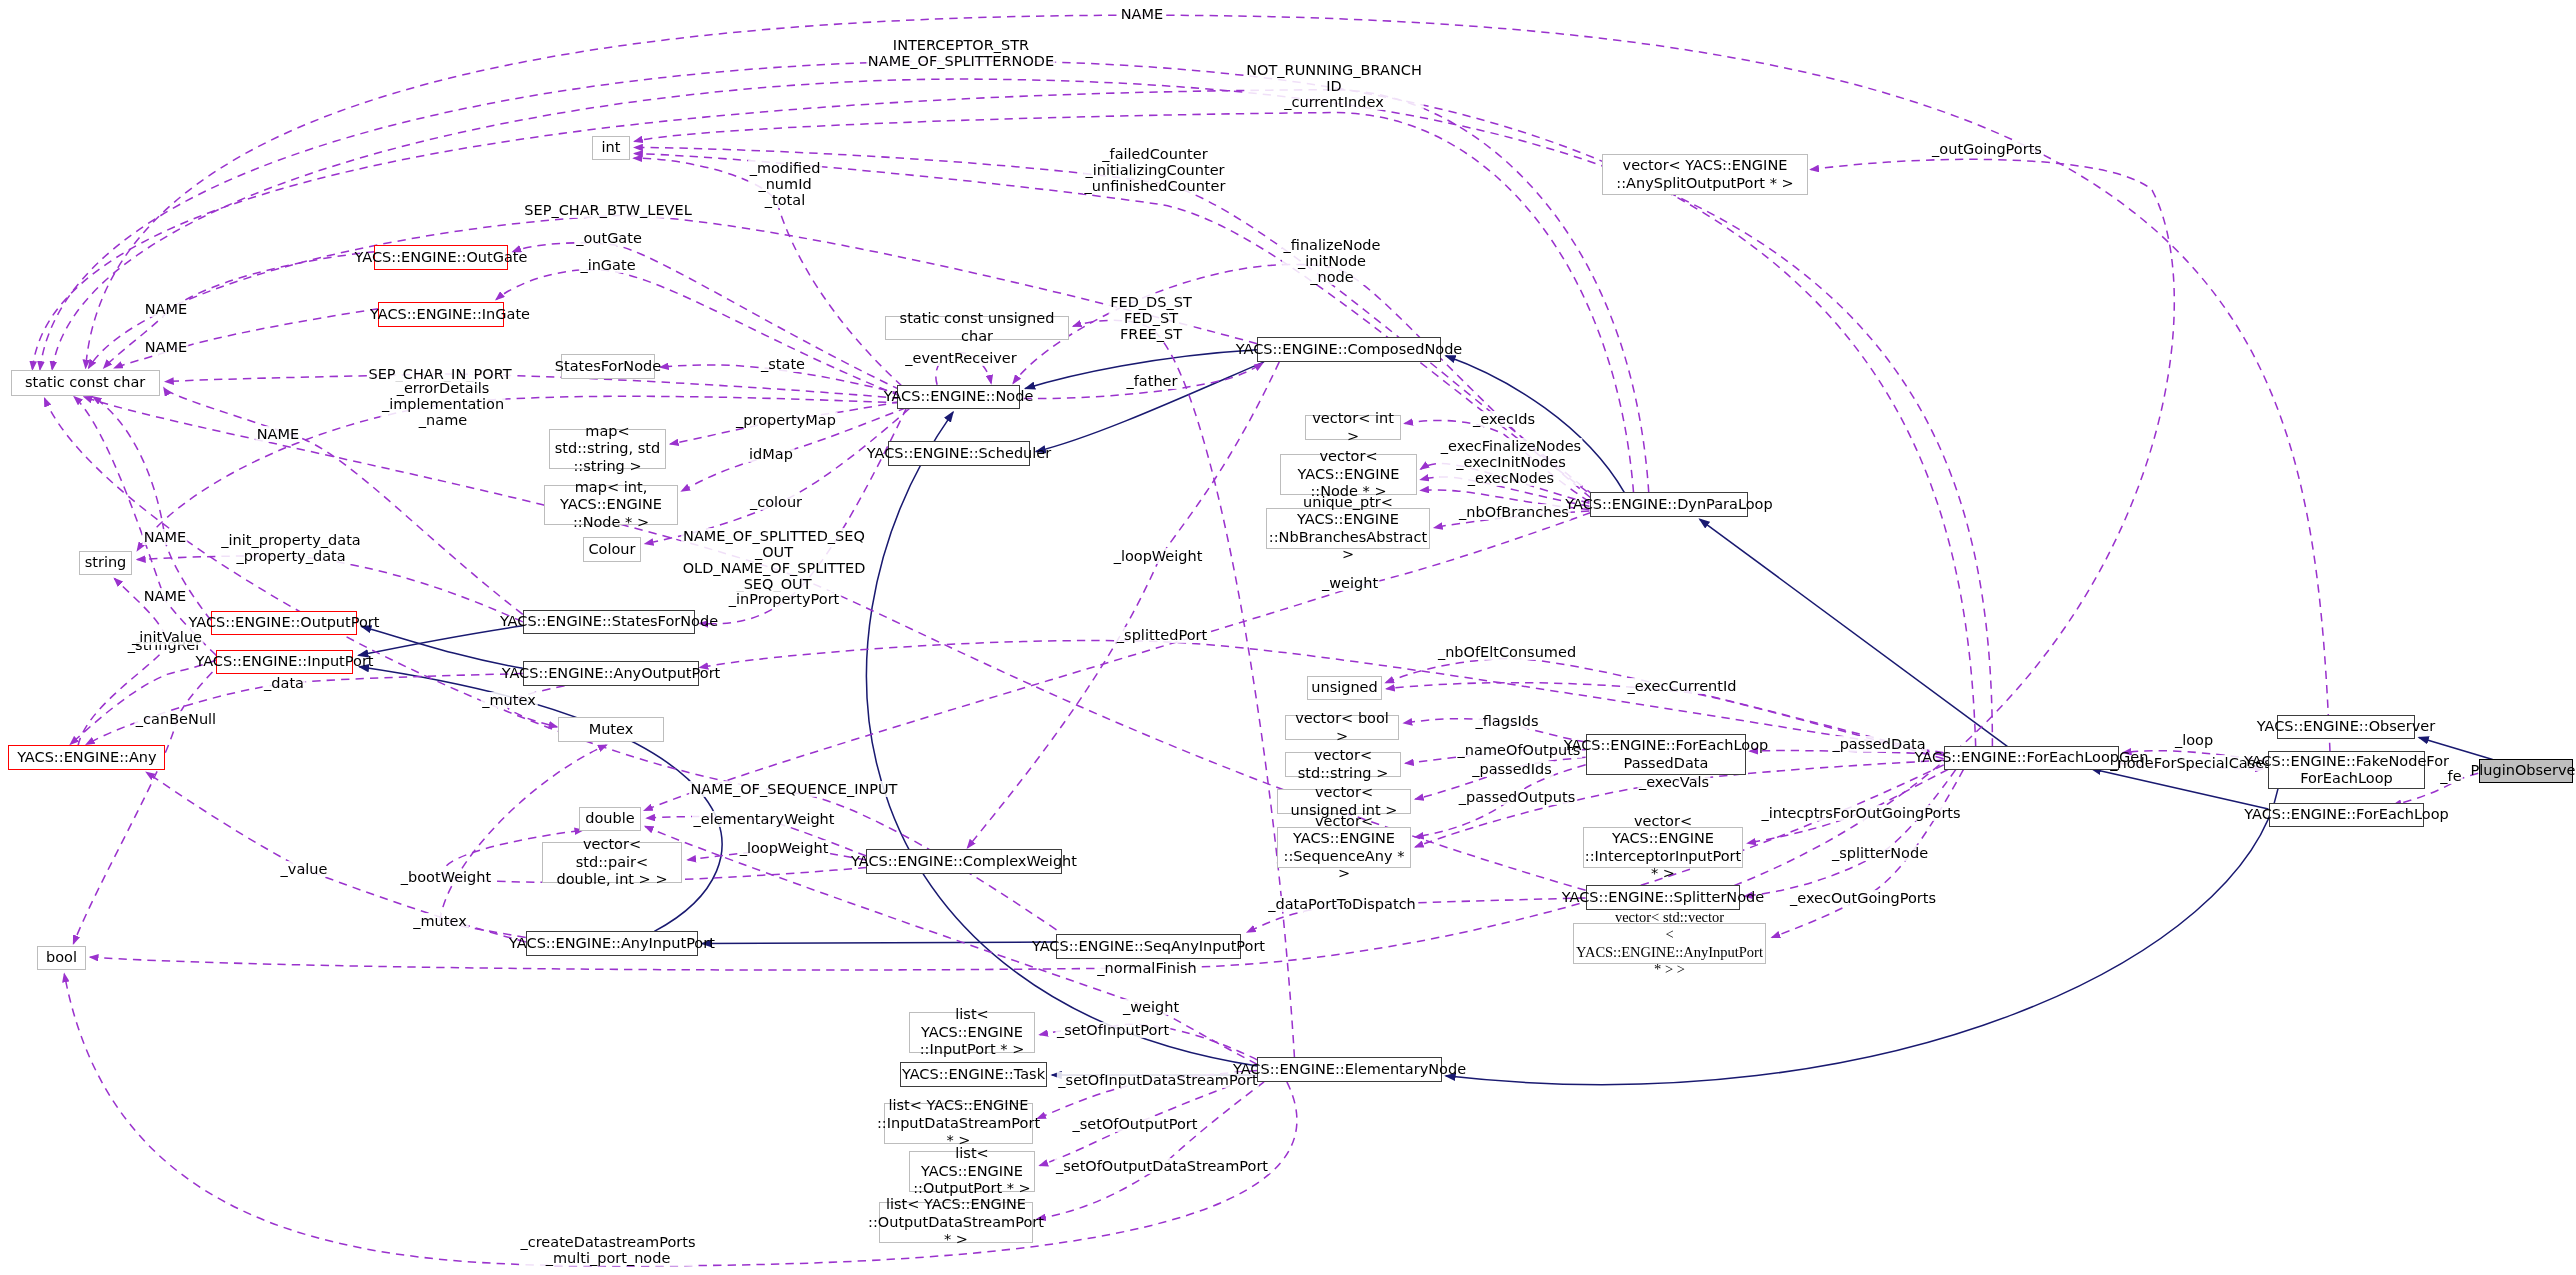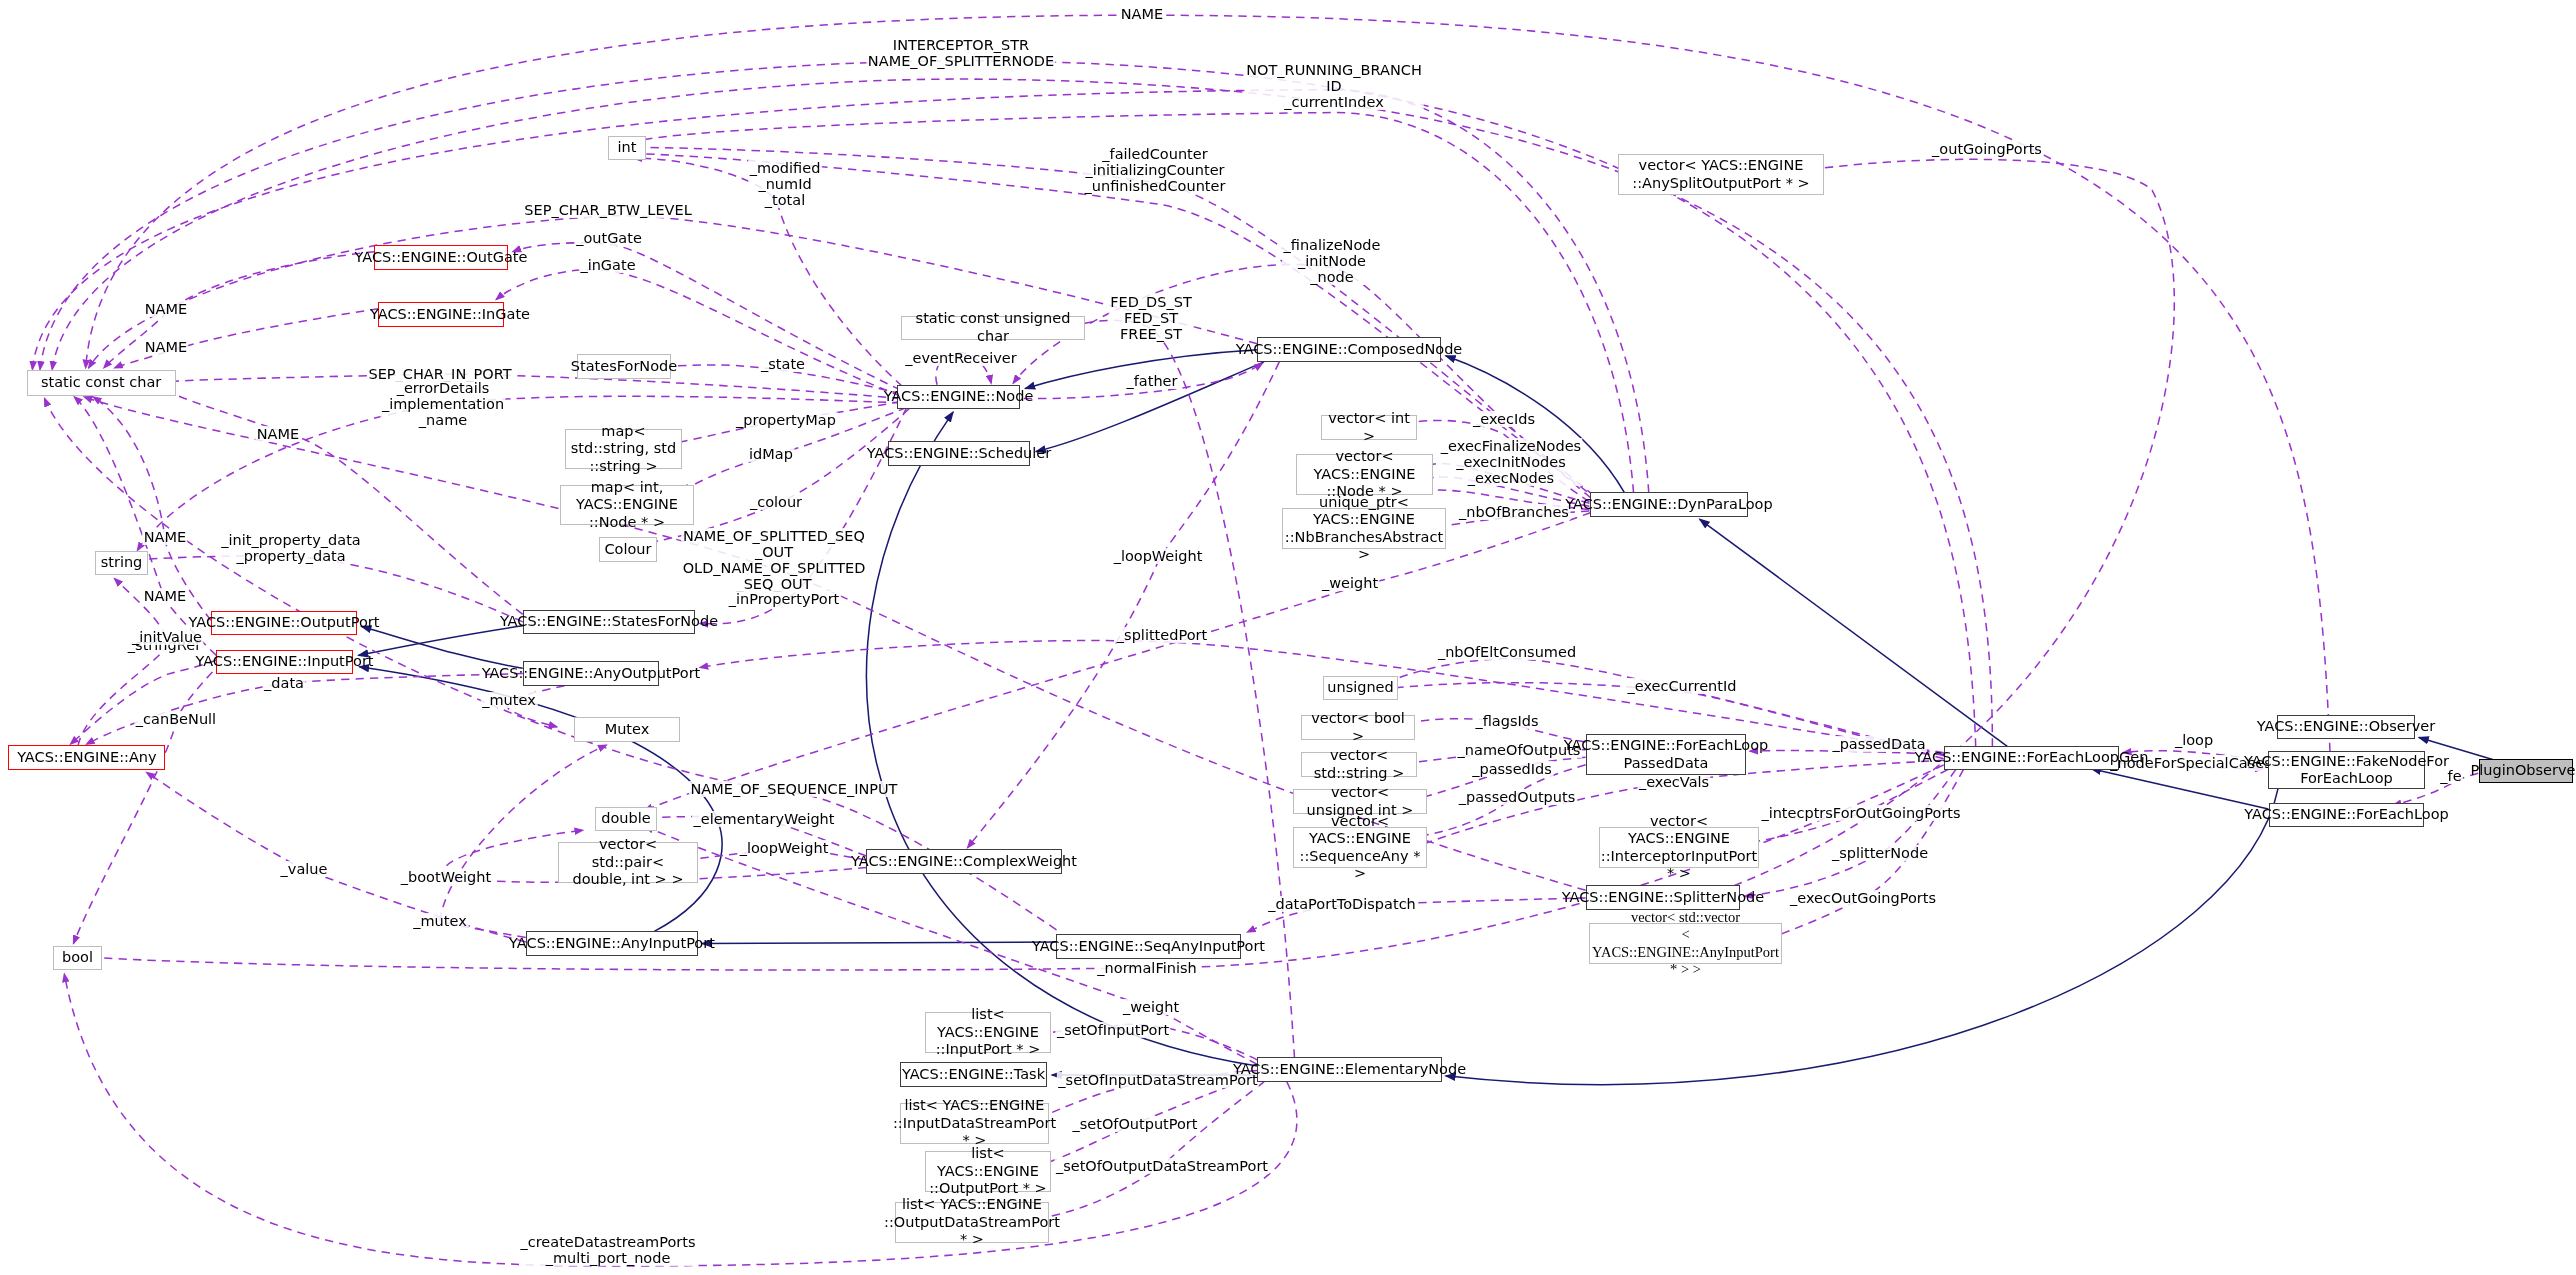--- a/index.html
+++ b/index.html
@@ -1,21 +1,21 @@
 <!DOCTYPE html>
 <html style="font-size:12px"><head>
 <meta charset="utf-8">
 <style>
   html,body{margin:0;padding:0;background:#fff;}
   #canvas{position:relative;background:#ffffff;overflow:hidden;
           font-family:"DejaVu Sans","Liberation Sans",sans-serif;}
   .box{position:absolute;display:flex;align-items:center;justify-content:center;
        text-align:center;background:#ffffff;color:#000;font-size:14.5px;line-height:17.5px;
        white-space:pre-line;z-index:3;box-sizing:border-box;padding:0 3px;}
-  .box.plain{border:0.8px solid #bdbdbd;margin-left:16px;}
+  .box.plain{border:0.8px solid #bdbdbd;}
   .box.cls{border:0.8px solid #3d3d3d;box-shadow:0 0 0 0.8px #fff inset;}
   .box.red{border:1.5px solid #ff0000;}
   .box.focus{border:0.8px solid #000;background:#bfbfbf;}
   .elabel{position:absolute;transform:translateX(-50%);text-align:center;color:#000;
           font-size:14.5px;line-height:16px;white-space:pre-line;z-index:2;
           background:rgba(255,255,255,.85);padding:0 1.5px;}
   svg#edges{position:absolute;left:0;top:0;z-index:1;}
   path.dep{fill:none;stroke:#9a32cd;stroke-width:2;stroke-dasharray:11 8;}
   path.inh{fill:none;stroke:#191970;stroke-width:2;}
 </style>
@@ -162,21 +162,21 @@
     <div class="box red" style="left: 374px; top: 245px; width: 134px; height: 25px;">YACS::ENGINE::OutGate</div>
     <div class="box red" style="left: 378px; top: 302px; width: 126px; height: 25px; padding-left: 21px;">YACS::ENGINE::InGate</div>
     <div class="box red" style="left: 211px; top: 611px; width: 146px; height: 23.6px;">YACS::ENGINE::OutputPort</div>
     <div class="box red" style="left: 216px; top: 650px; width: 137px; height: 23.6px;">YACS::ENGINE::InputPort</div>
     <div class="box red" style="left: 8.4px; top: 745px; width: 157px; height: 25px;">YACS::ENGINE::Any</div>
     <div class="box cls" style="left: 1257px; top: 337px; width: 184px; height: 25px;">YACS::ENGINE::ComposedNode</div>
     <div class="box cls" style="left: 897px; top: 385px; width: 123px; height: 24px;">YACS::ENGINE::Node</div>
     <div class="box cls" style="left: 888px; top: 441px; width: 142px; height: 25px;">YACS::ENGINE::Scheduler</div>
     <div class="box cls" style="left: 1590px; top: 492px; width: 158px; height: 25px;">YACS::ENGINE::DynParaLoop</div>
     <div class="box cls" style="left: 523px; top: 610px; width: 172px; height: 24px;">YACS::ENGINE::StatesForNode</div>
-    <div class="box cls" style="left: 523px; top: 661px; width: 136px; height: 25px;">YACS::ENGINE::AnyOutputPort</div>
+    <div class="box cls" style="left: 523px; top: 661px; width: 176px; height: 25px;">YACS::ENGINE::AnyOutputPort</div>
     <div class="box cls" style="left: 1586px; top: 734px; width: 160px; height: 41px;">YACS::ENGINE::ForEachLoop
 PassedData</div>
     <div class="box cls" style="left: 1944px; top: 746px; width: 175px; height: 23.6px;">YACS::ENGINE::ForEachLoopGen</div>
     <div class="box cls" style="left: 2277px; top: 715px; width: 138px; height: 23.6px;">YACS::ENGINE::Observer</div>
     <div class="box cls" style="left: 2268px; top: 751px; width: 157px; height: 38px;">YACS::ENGINE::FakeNodeFor
 ForEachLoop</div>
     <div class="box cls" style="left: 2269px; top: 803px; width: 155px; height: 23.6px;">YACS::ENGINE::ForEachLoop</div>
     <div class="box cls" style="left: 1586px; top: 885px; width: 154px; height: 25px;">YACS::ENGINE::SplitterNode</div>
     <div class="box cls" style="left: 866px; top: 849px; width: 196px; height: 25px;">YACS::ENGINE::ComplexWeight</div>
     <div class="box cls" style="left: 526px; top: 931px; width: 172px; height: 25px;">YACS::ENGINE::AnyInputPort</div>

